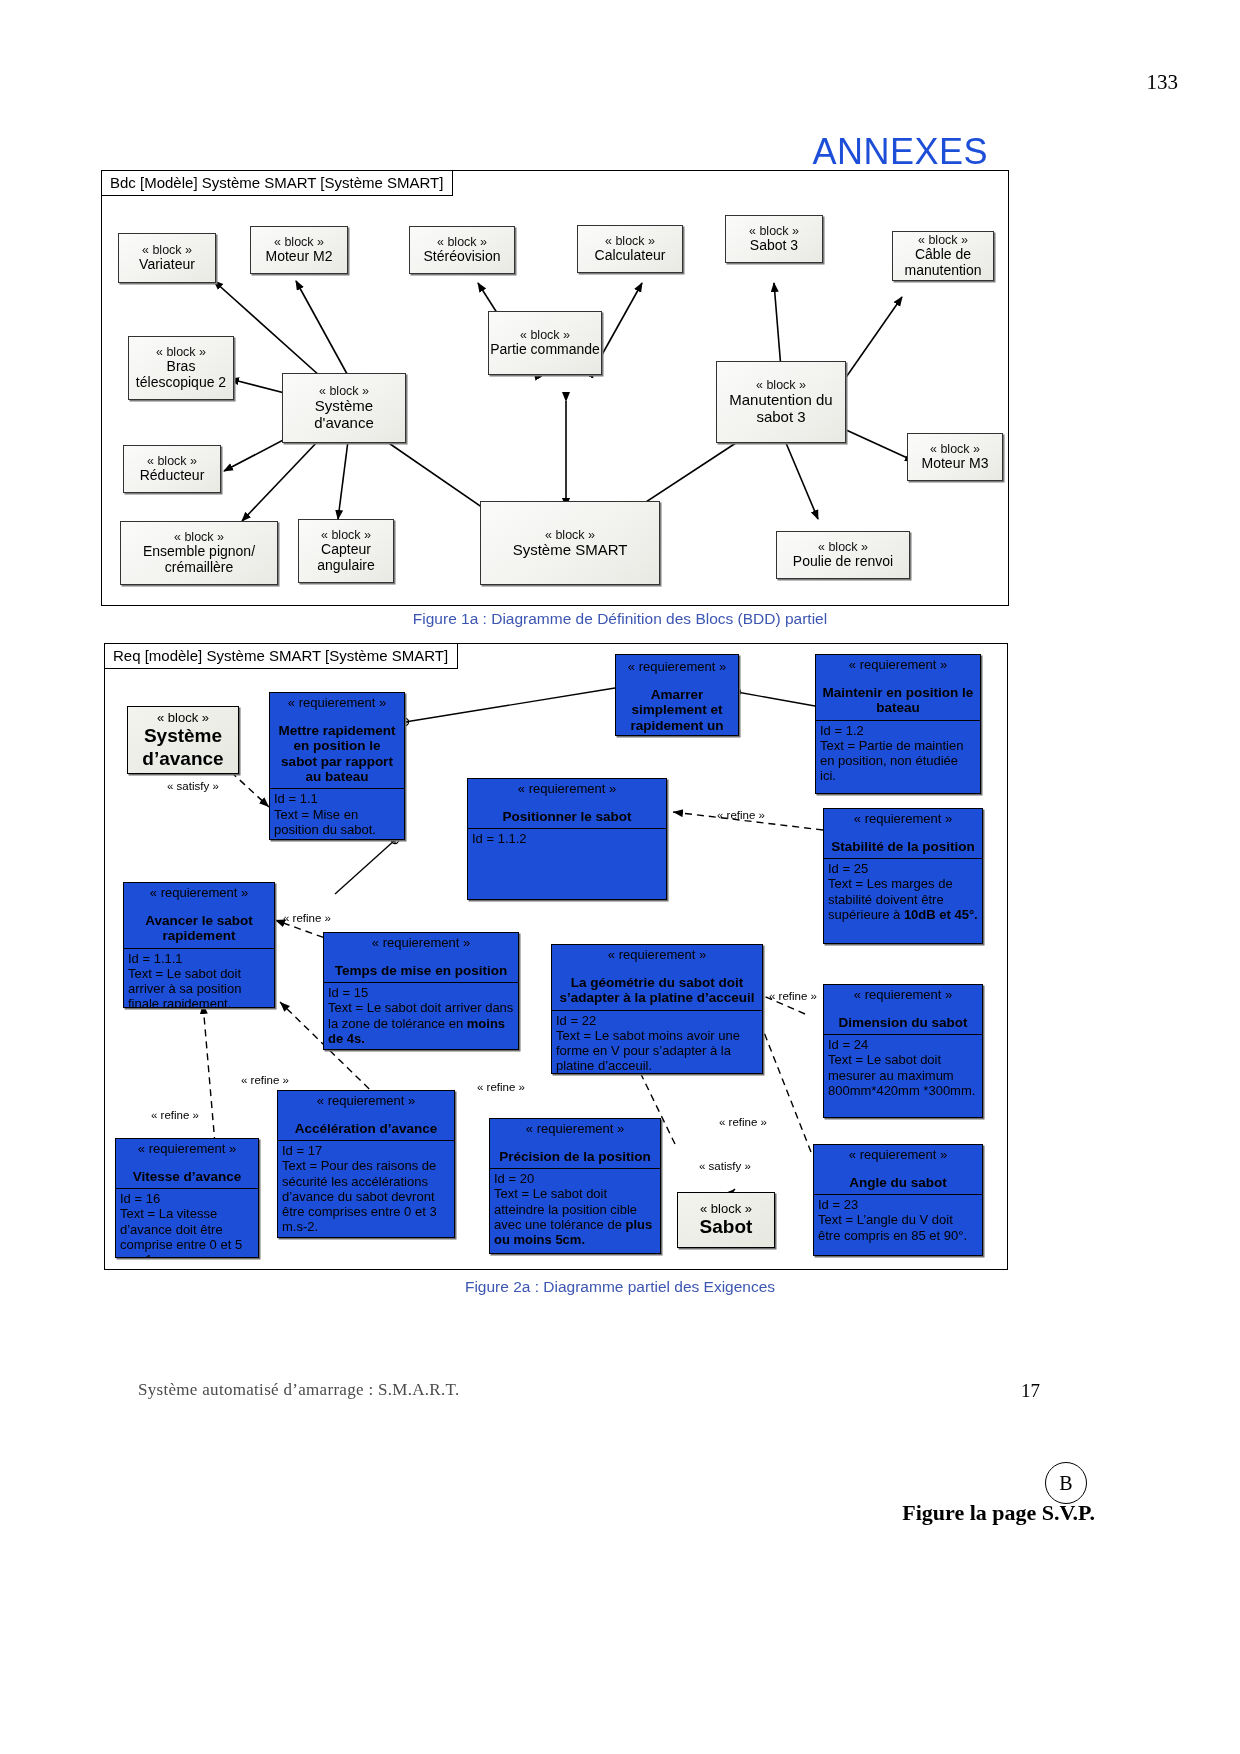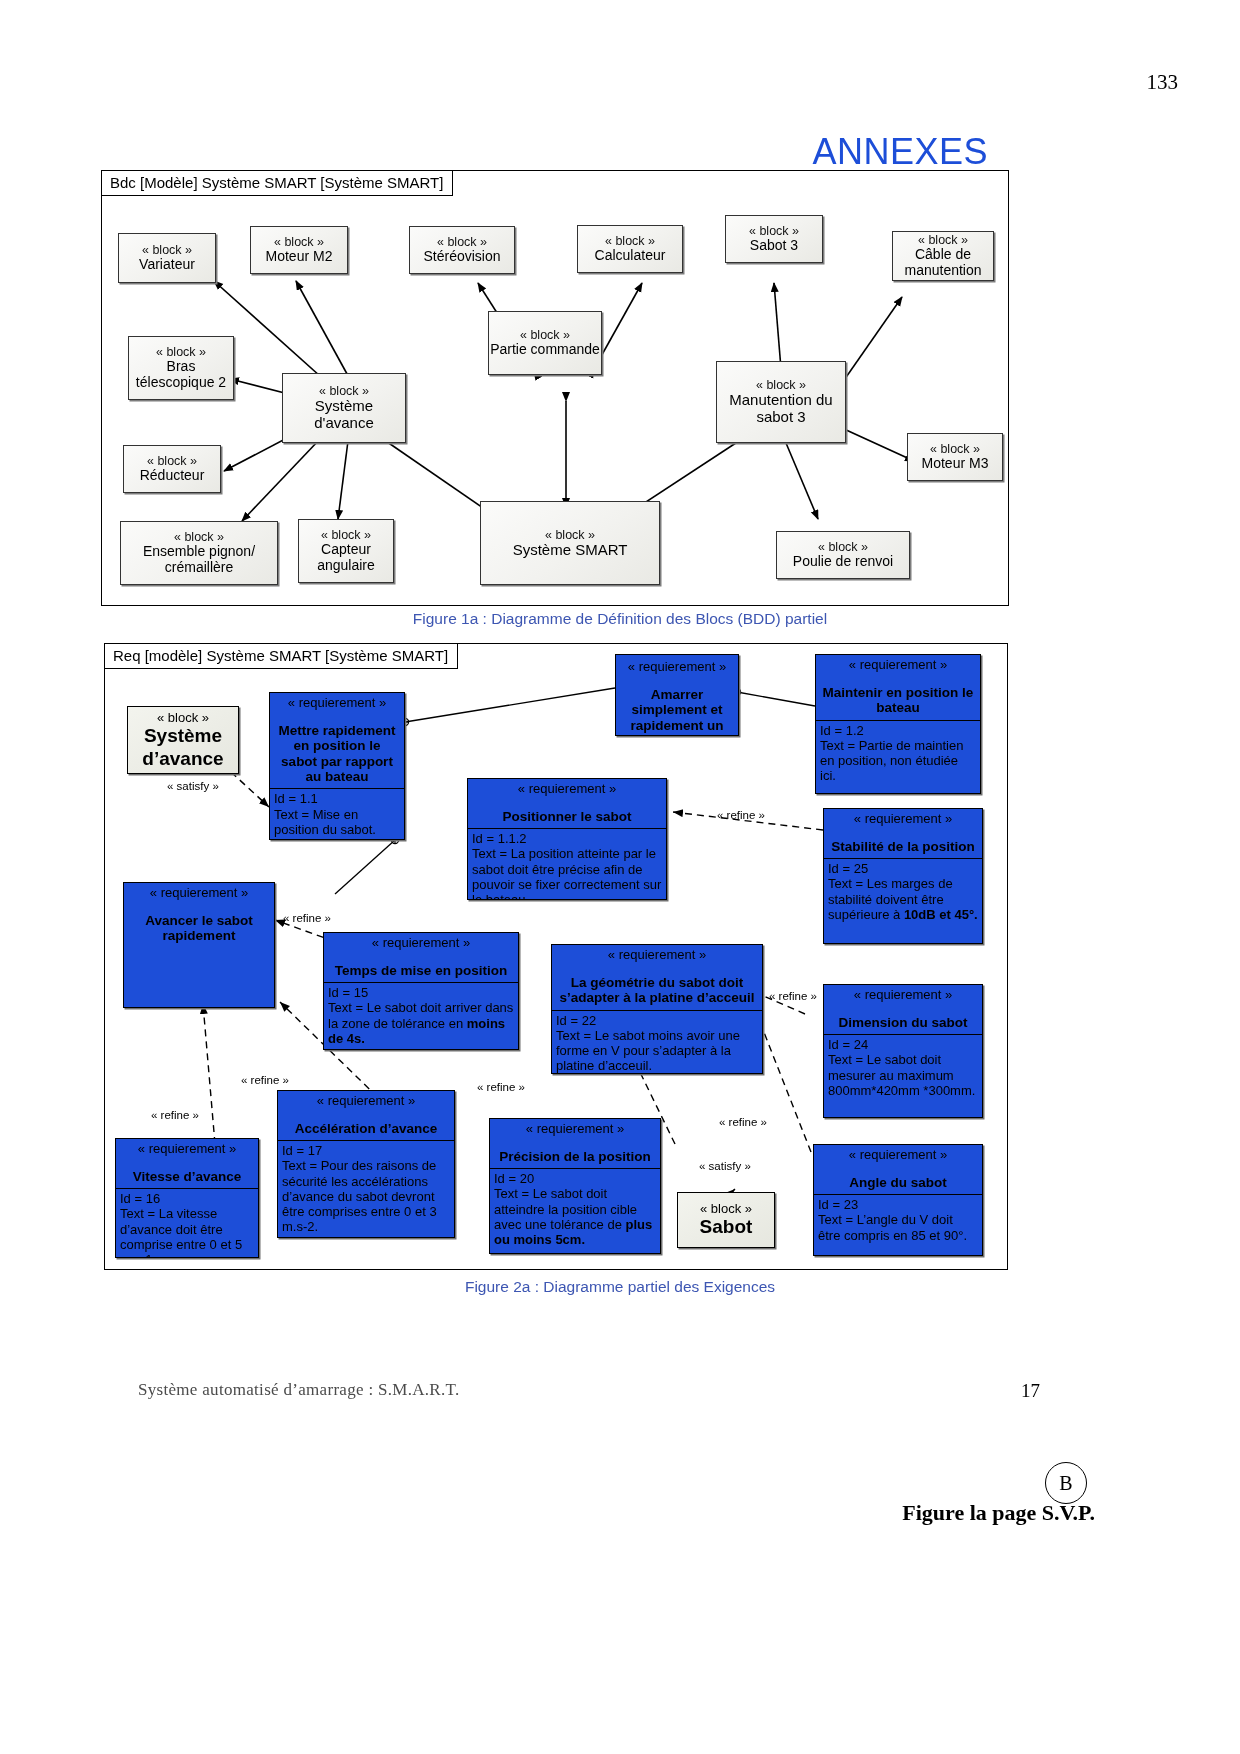--- a/index.html
+++ b/index.html
@@ -237,21 +237,20 @@
     </div>
   </div>
 
   <div class="req" style="left:362px;top:134px;width:200px;height:122px;">
     <div class="head">
       <span class="st">« requierement »</span>
       <span class="nm">Positionner le sabot</span>
     </div>
     <div class="body">
       <div>Id = 1.1.2</div>
-      <div>Text = La position atteinte par le sabot doit être précise afin de pouvoir se fixer correctement sur le bateau.</div>
     </div>
   </div>
   <div class="edge-label" style="left:612px;top:165px;">« refine »</div>
 
   <div class="req" style="left:718px;top:164px;width:160px;height:136px;">
     <div class="head">
       <span class="st">« requierement »</span>
       <span class="nm">Stabilité de la position</span>
     </div>
     <div class="body">
@@ -260,20 +259,24 @@
         <span>Text = Les marges de stabilité doivent être supérieure à </span><b>10dB et 45°.</b>
       </div>
     </div>
   </div>
 
   <div class="req" style="left:18px;top:238px;width:152px;height:126px;">
     <div class="head">
       <span class="st">« requierement »</span>
       <span class="nm">Avancer le sabot rapidement</span>
     </div>
+    <div class="body">
+      <div>Id = 1.1.1</div>
+      <div>Text = Le sabot doit arriver à sa position finale rapidement.</div>
+    </div>
   </div>
   <div class="edge-label" style="left:178px;top:268px;">« refine »</div>
 
   <div class="req" style="left:218px;top:288px;width:196px;height:118px;">
     <div class="head">
       <span class="st">« requierement »</span>
       <span class="nm">Temps de mise en position</span>
     </div>
     <div class="body">
       <div>Id = 15</div>

